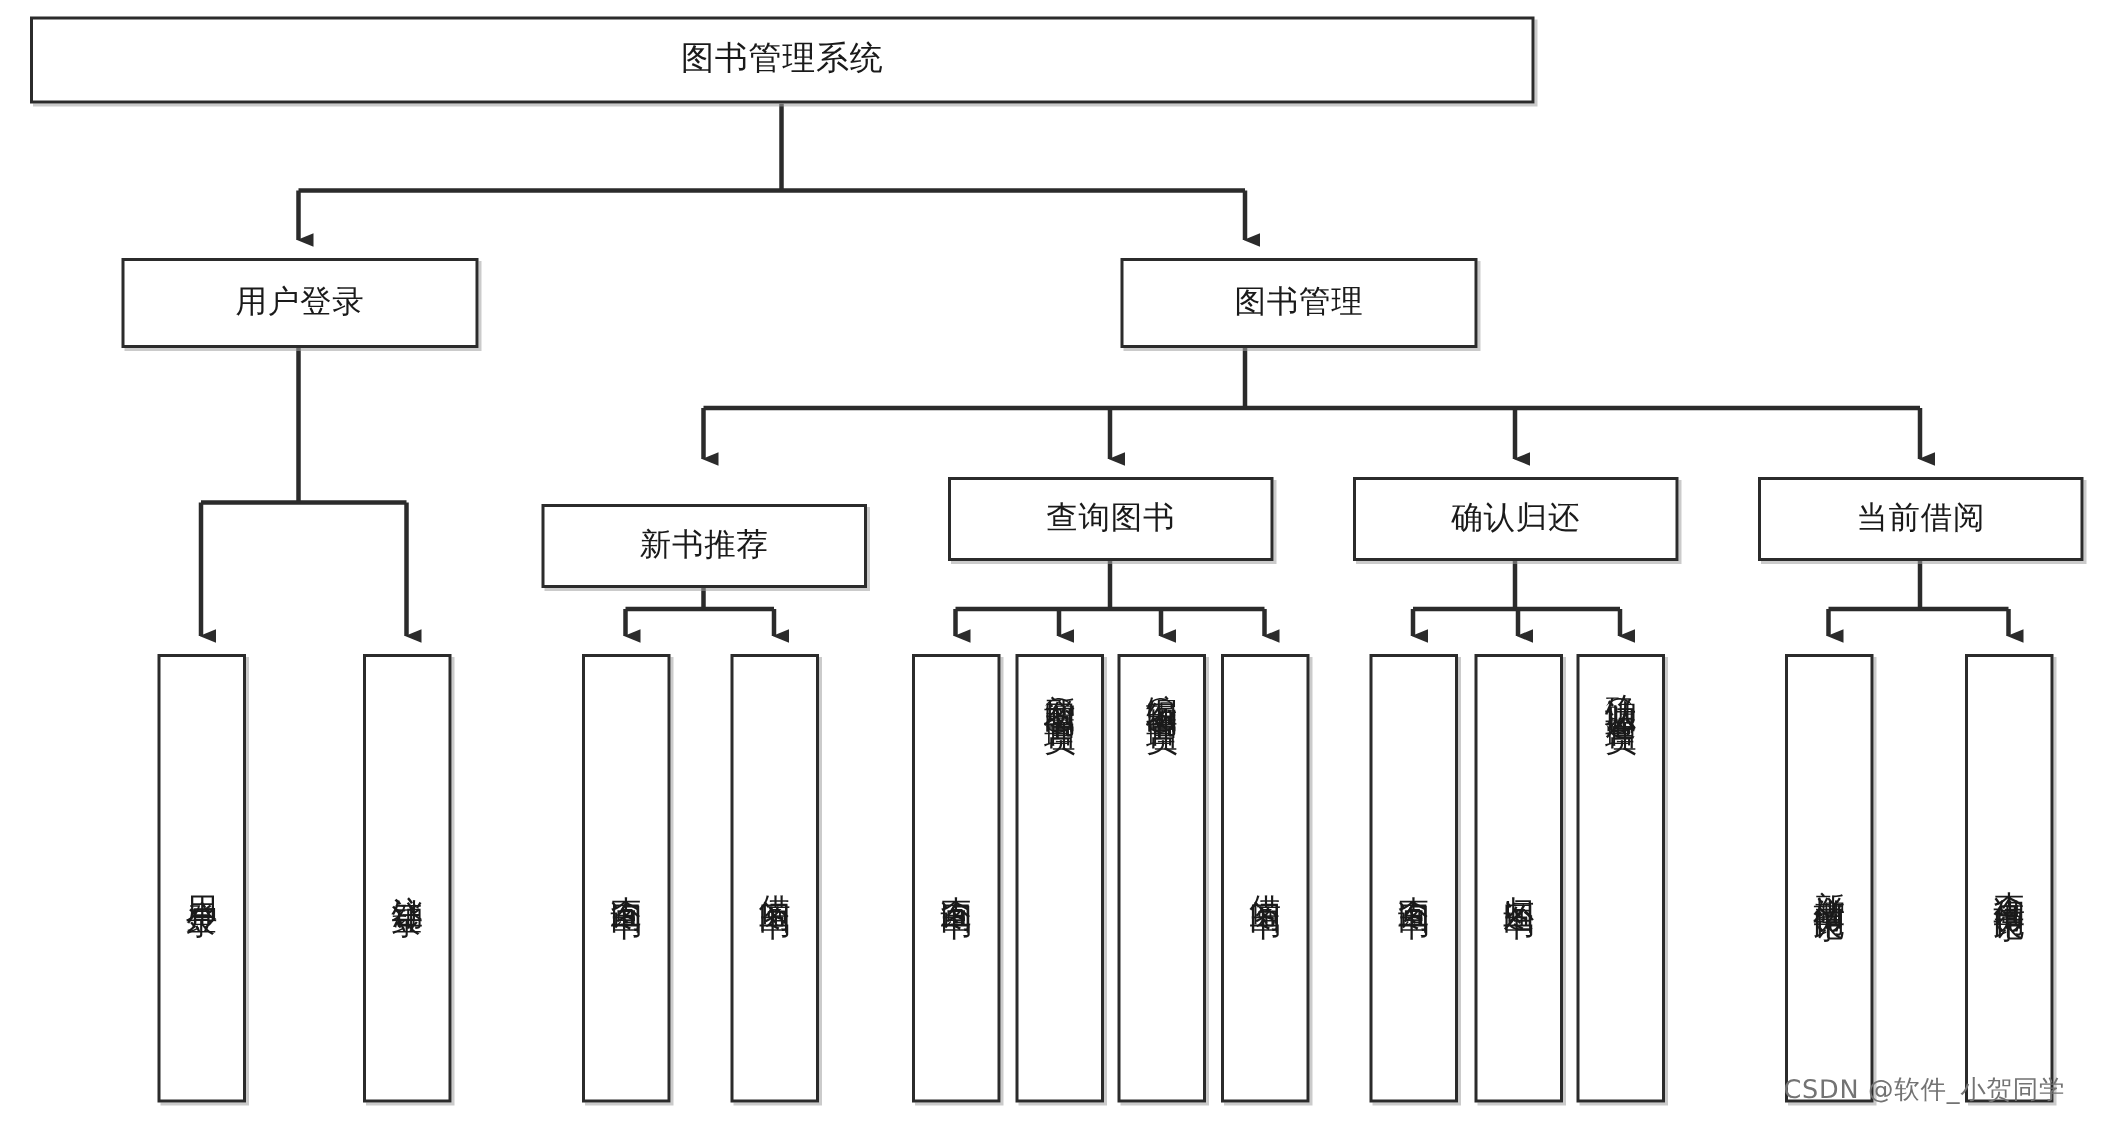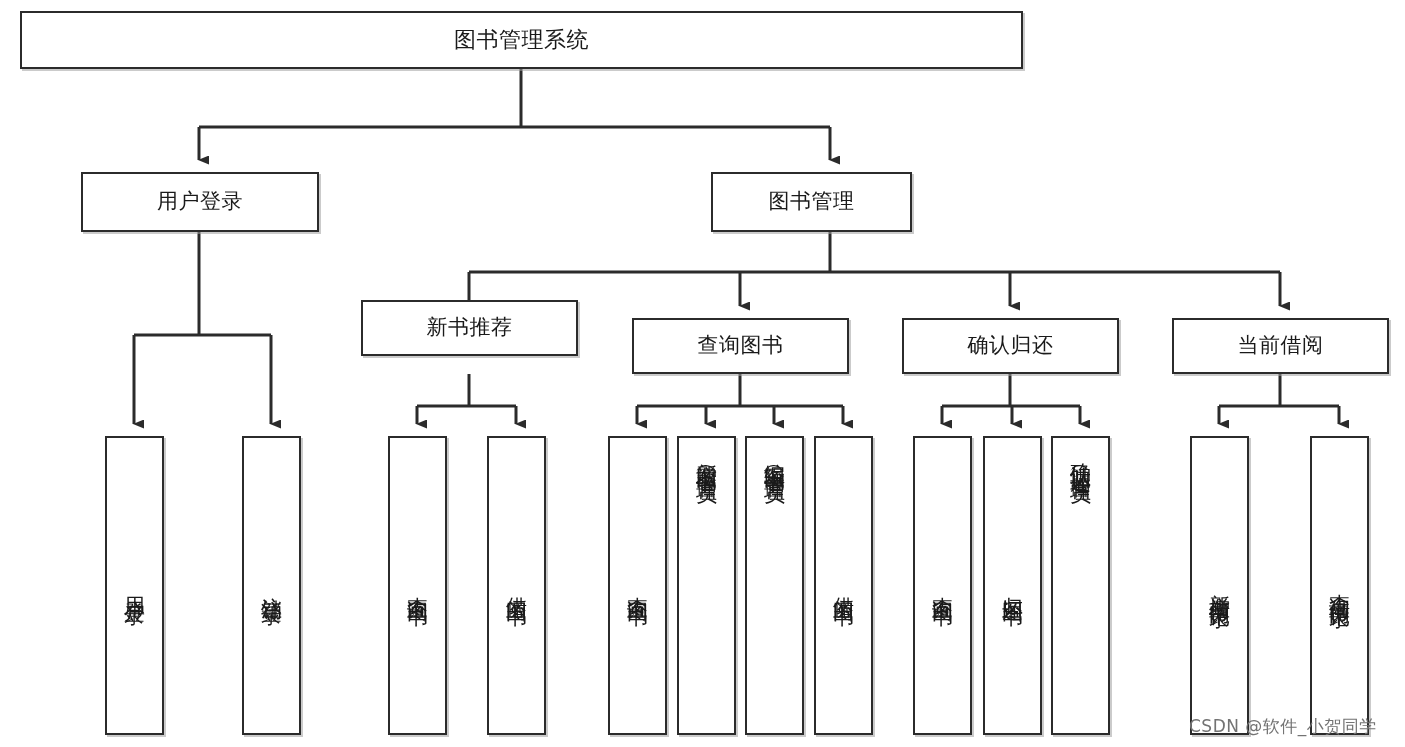--- a/index.html
+++ b/index.html
@@ -121,25 +121,25 @@
     </g>
   </svg>
 
   <div class="node-box root" style="left:20px; top:11px; width:1003px; height:58px;">
     <span class="node-label-h">图书管理系统</span>
   </div>
 
   <div class="node-box" style="left:81px; top:172px; width:238px; height:60px;">
     <span class="node-label-h">用户登录</span>
   </div>
-  <div class="node-box" style="left:711px; top:172px; width:201px; height:60px;">
+  <div class="node-box" style="left:747px; top:172px; width:238px; height:60px;">
     <span class="node-label-h">图书管理</span>
   </div>
 
-  <div class="node-box" style="left:361px; top:300px; width:217px; height:56px;">
+  <div class="node-box" style="left:361px; top:336px; width:217px; height:56px;">
     <span class="node-label-h">新书推荐</span>
   </div>
   <div class="node-box" style="left:632px; top:318px; width:217px; height:56px;">
     <span class="node-label-h">查询图书</span>
   </div>
   <div class="node-box" style="left:902px; top:318px; width:217px; height:56px;">
     <span class="node-label-h">确认归还</span>
   </div>
   <div class="node-box" style="left:1172px; top:318px; width:217px; height:56px;">
     <span class="node-label-h">当前借阅</span>

